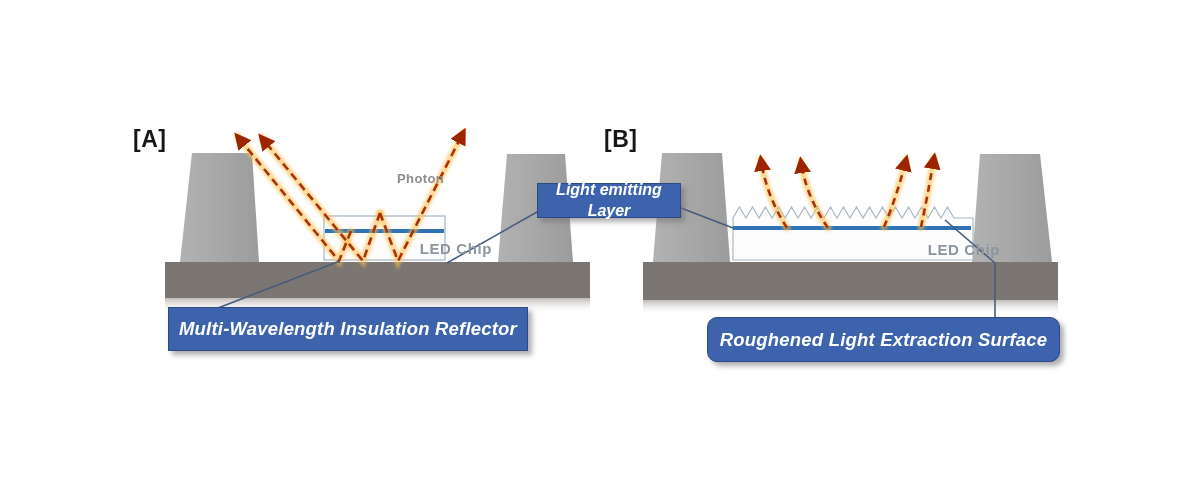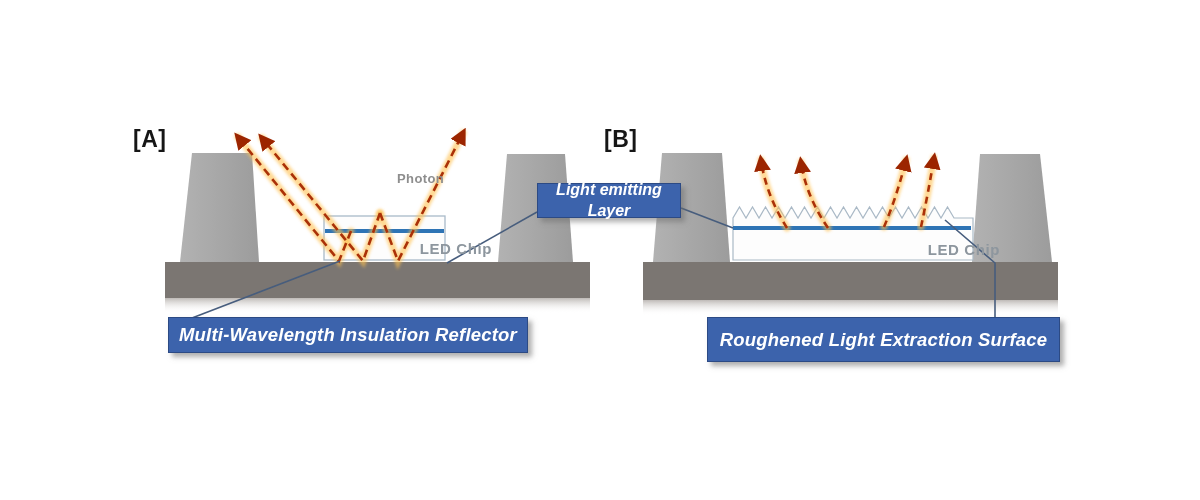--- a/index.html
+++ b/index.html
@@ -98,17 +98,17 @@
   <div class="txt small-gray" style="left:391px;top:171px;margin-left:6px;">Photon</div>
 
   <div class="txt chip-label" style="left:345px;top:240px;width:120px;">LED Chip</div>
   <div class="txt chip-label" style="left:733px;top:241px;width:240px;">LED Chip</div>
 
   <div class="callout mid" style="left:537px;top:183px;width:144px;height:35px;">
     <span>Light emitting</span>
     <span>Layer</span>
   </div>
 
-  <div class="callout big" style="left:168px;top:317px;width:360px;height:36px;">Multi-Wavelength Insulation Reflector</div>
+  <div class="callout big" style="left:168px;top:307px;width:360px;height:44px;">Multi-Wavelength Insulation Reflector</div>
 
-  <div class="callout big" style="left:707px;top:317px;width:353px;height:45px;">Roughened Light Extraction Surface</div>
+  <div class="callout big" style="left:707px;top:317px;width:353px;height:45px;border-radius:10px;">Roughened Light Extraction Surface</div>
 
 </div>
 
 </body></html>

